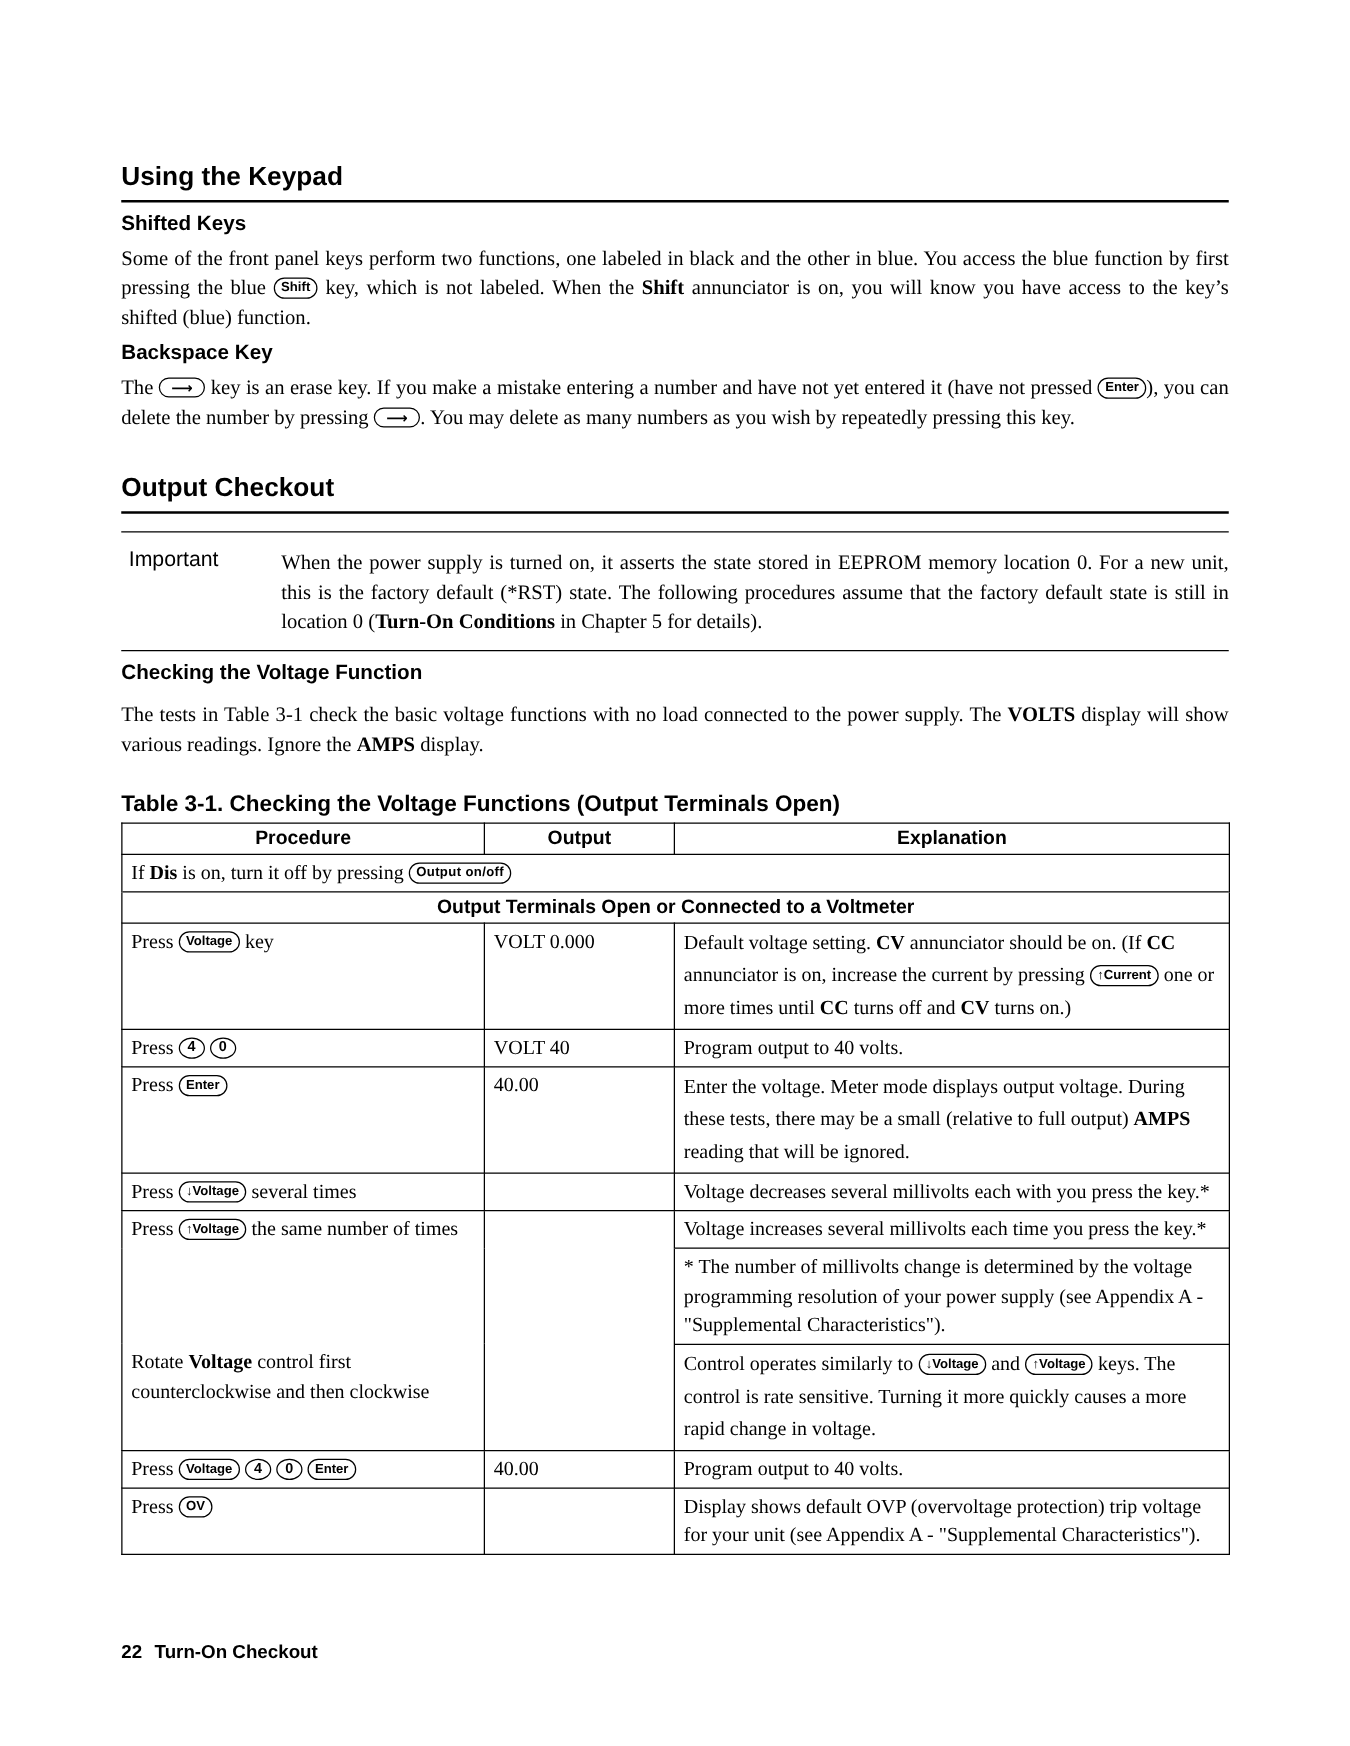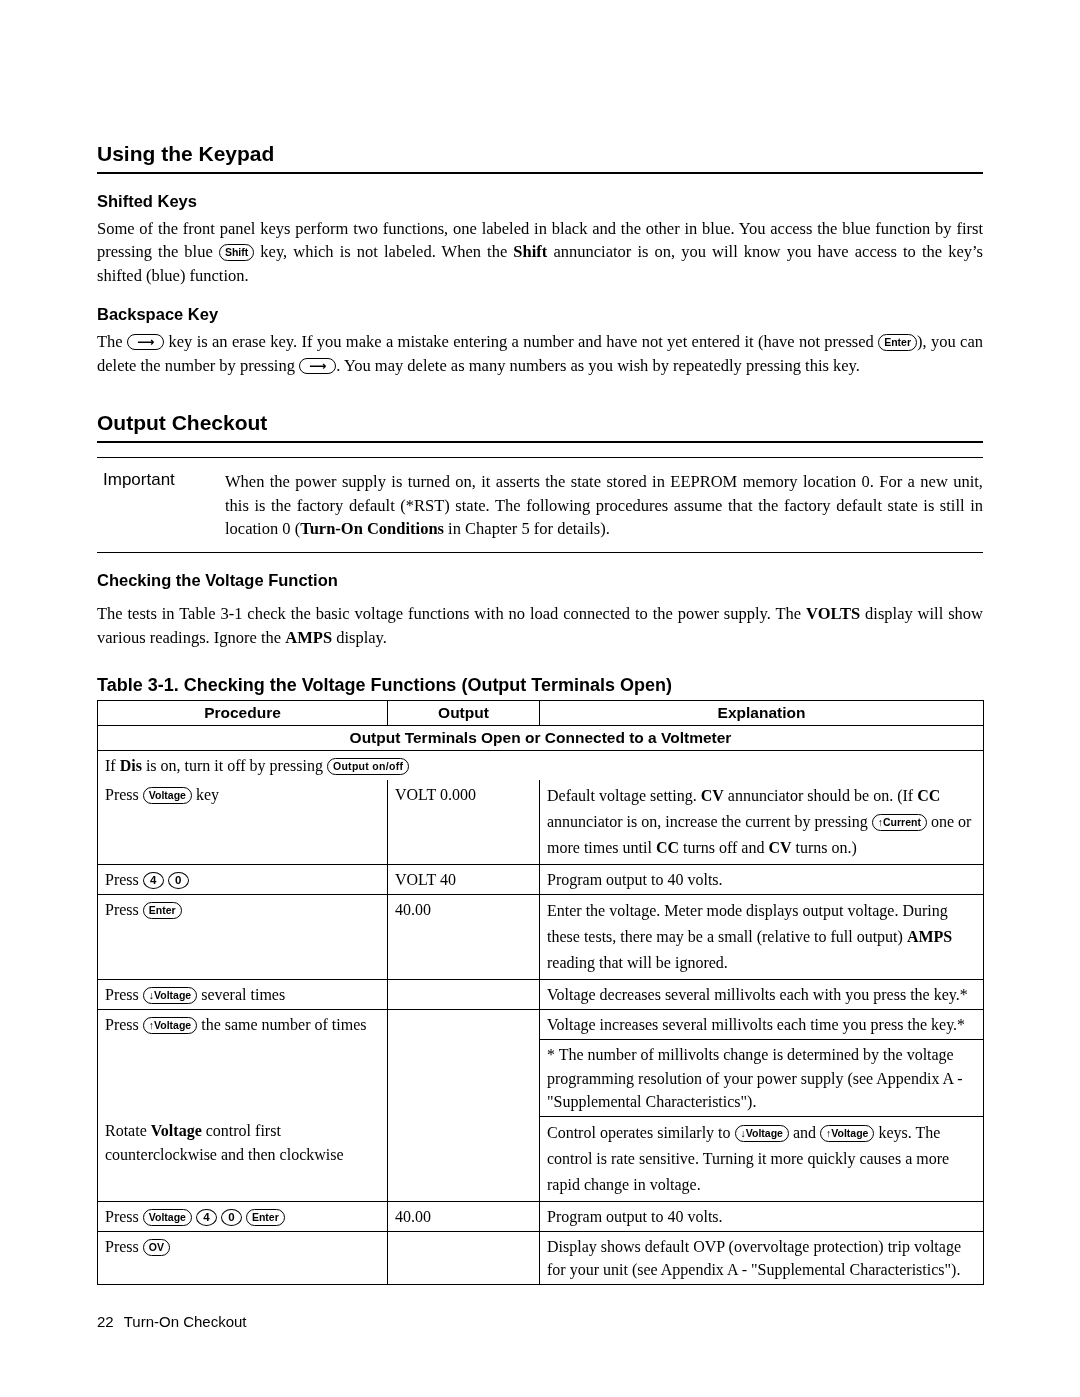--- a/index.html
+++ b/index.html
@@ -1,30 +1,30 @@
 <!DOCTYPE html>
 <html><head>
 <meta charset="utf-8">
 <style>
   html,body{margin:0;padding:0;background:#ffffff;}
   body{width:1080px;height:1397px;font-family:"Liberation Serif",serif;color:#000;}
   .page{position:relative;width:1080px;height:1397px;box-sizing:border-box;padding:0;}
-  .content{position:absolute;left:97px;top:12px;width:886px;}
+  .content{position:absolute;left:97px;top:0;width:886px;}
 
   h1.section{
     font-family:"Liberation Sans",sans-serif;
     font-size:21px;font-weight:bold;margin:0;padding:0 0 6px 0;
     border-bottom:2px solid #000;
   }
   .h1wrap{margin-top:130px;}
   .h1wrap2{margin-top:34px;}
 
   h2.sub{
     font-family:"Liberation Sans",sans-serif;
-    font-size:16.5px;font-weight:bold;margin:18px 0 6px 0;
+    font-size:16.5px;font-weight:bold;margin:8px 0 6px 0;
   }
   p.body{
     font-size:16.5px;line-height:1.42;margin:0 0 0 0;text-align:justify;
   }
   .spacer6{height:6px;}
 
   b{font-weight:bold;}
 
   
   .key{
@@ -91,21 +91,21 @@
     font-family:"Liberation Sans",sans-serif;
     font-size:15.5px;font-weight:bold;text-align:center;padding:2px 0 3px 0;
   }
   .cell{line-height:1.45;}
   .cellpad{padding-top:6px;padding-bottom:6px;}
 
   
   .footer{
     position:absolute;left:97px;top:1313px;width:886px;
     font-family:"Liberation Sans",sans-serif;
-    font-size:15px;font-weight:normal;
+    font-size:15px;font-weight:bold;
   }
   .footer .pg{margin-right:10px;}
 </style>
 </head>
 <body>
 
 <div class="page">
   <div class="content">
 
     <div class="h1wrap">
@@ -141,27 +141,27 @@
         </colgroup>
       <thead>
         <tr>
           <th>Procedure</th>
           <th>Output</th>
           <th>Explanation</th>
         </tr>
       </thead>
       <tbody>
         <tr>
-          <td colspan="3" class="subhead">Output Terminals Open or Connected to a Voltmeter</td>
-        </tr>
-
-        <tr>
           <td colspan="3" class="cell" style="border-bottom:none;">
             <span>If </span><b>Dis</b><span> is on, turn it off by pressing </span><span class="key sm wide">Output on/off</span>
           </td>
+        </tr>
+
+        <tr>
+          <td colspan="3" class="subhead">Output Terminals Open or Connected to a Voltmeter</td>
         </tr>
 
         <tr>
           <td class="cell" style="border-top:none;">
             <span>Press </span><span class="key sm">Voltage</span><span> key</span>
           </td>
           <td class="cell" style="border-top:none;">VOLT 0.000</td>
           <td class="cell" style="border-top:none;line-height:1.62;">
             <span>Default voltage setting. </span><b>CV</b><span> annunciator should be on. (If </span><b>CC</b><span> annunciator is on, increase the current by pressing </span><span class="key sm">↑Current</span><span> one or more times until </span><b>CC</b><span> turns off and </span><b>CV</b><span> turns on.)</span>
           </td>

